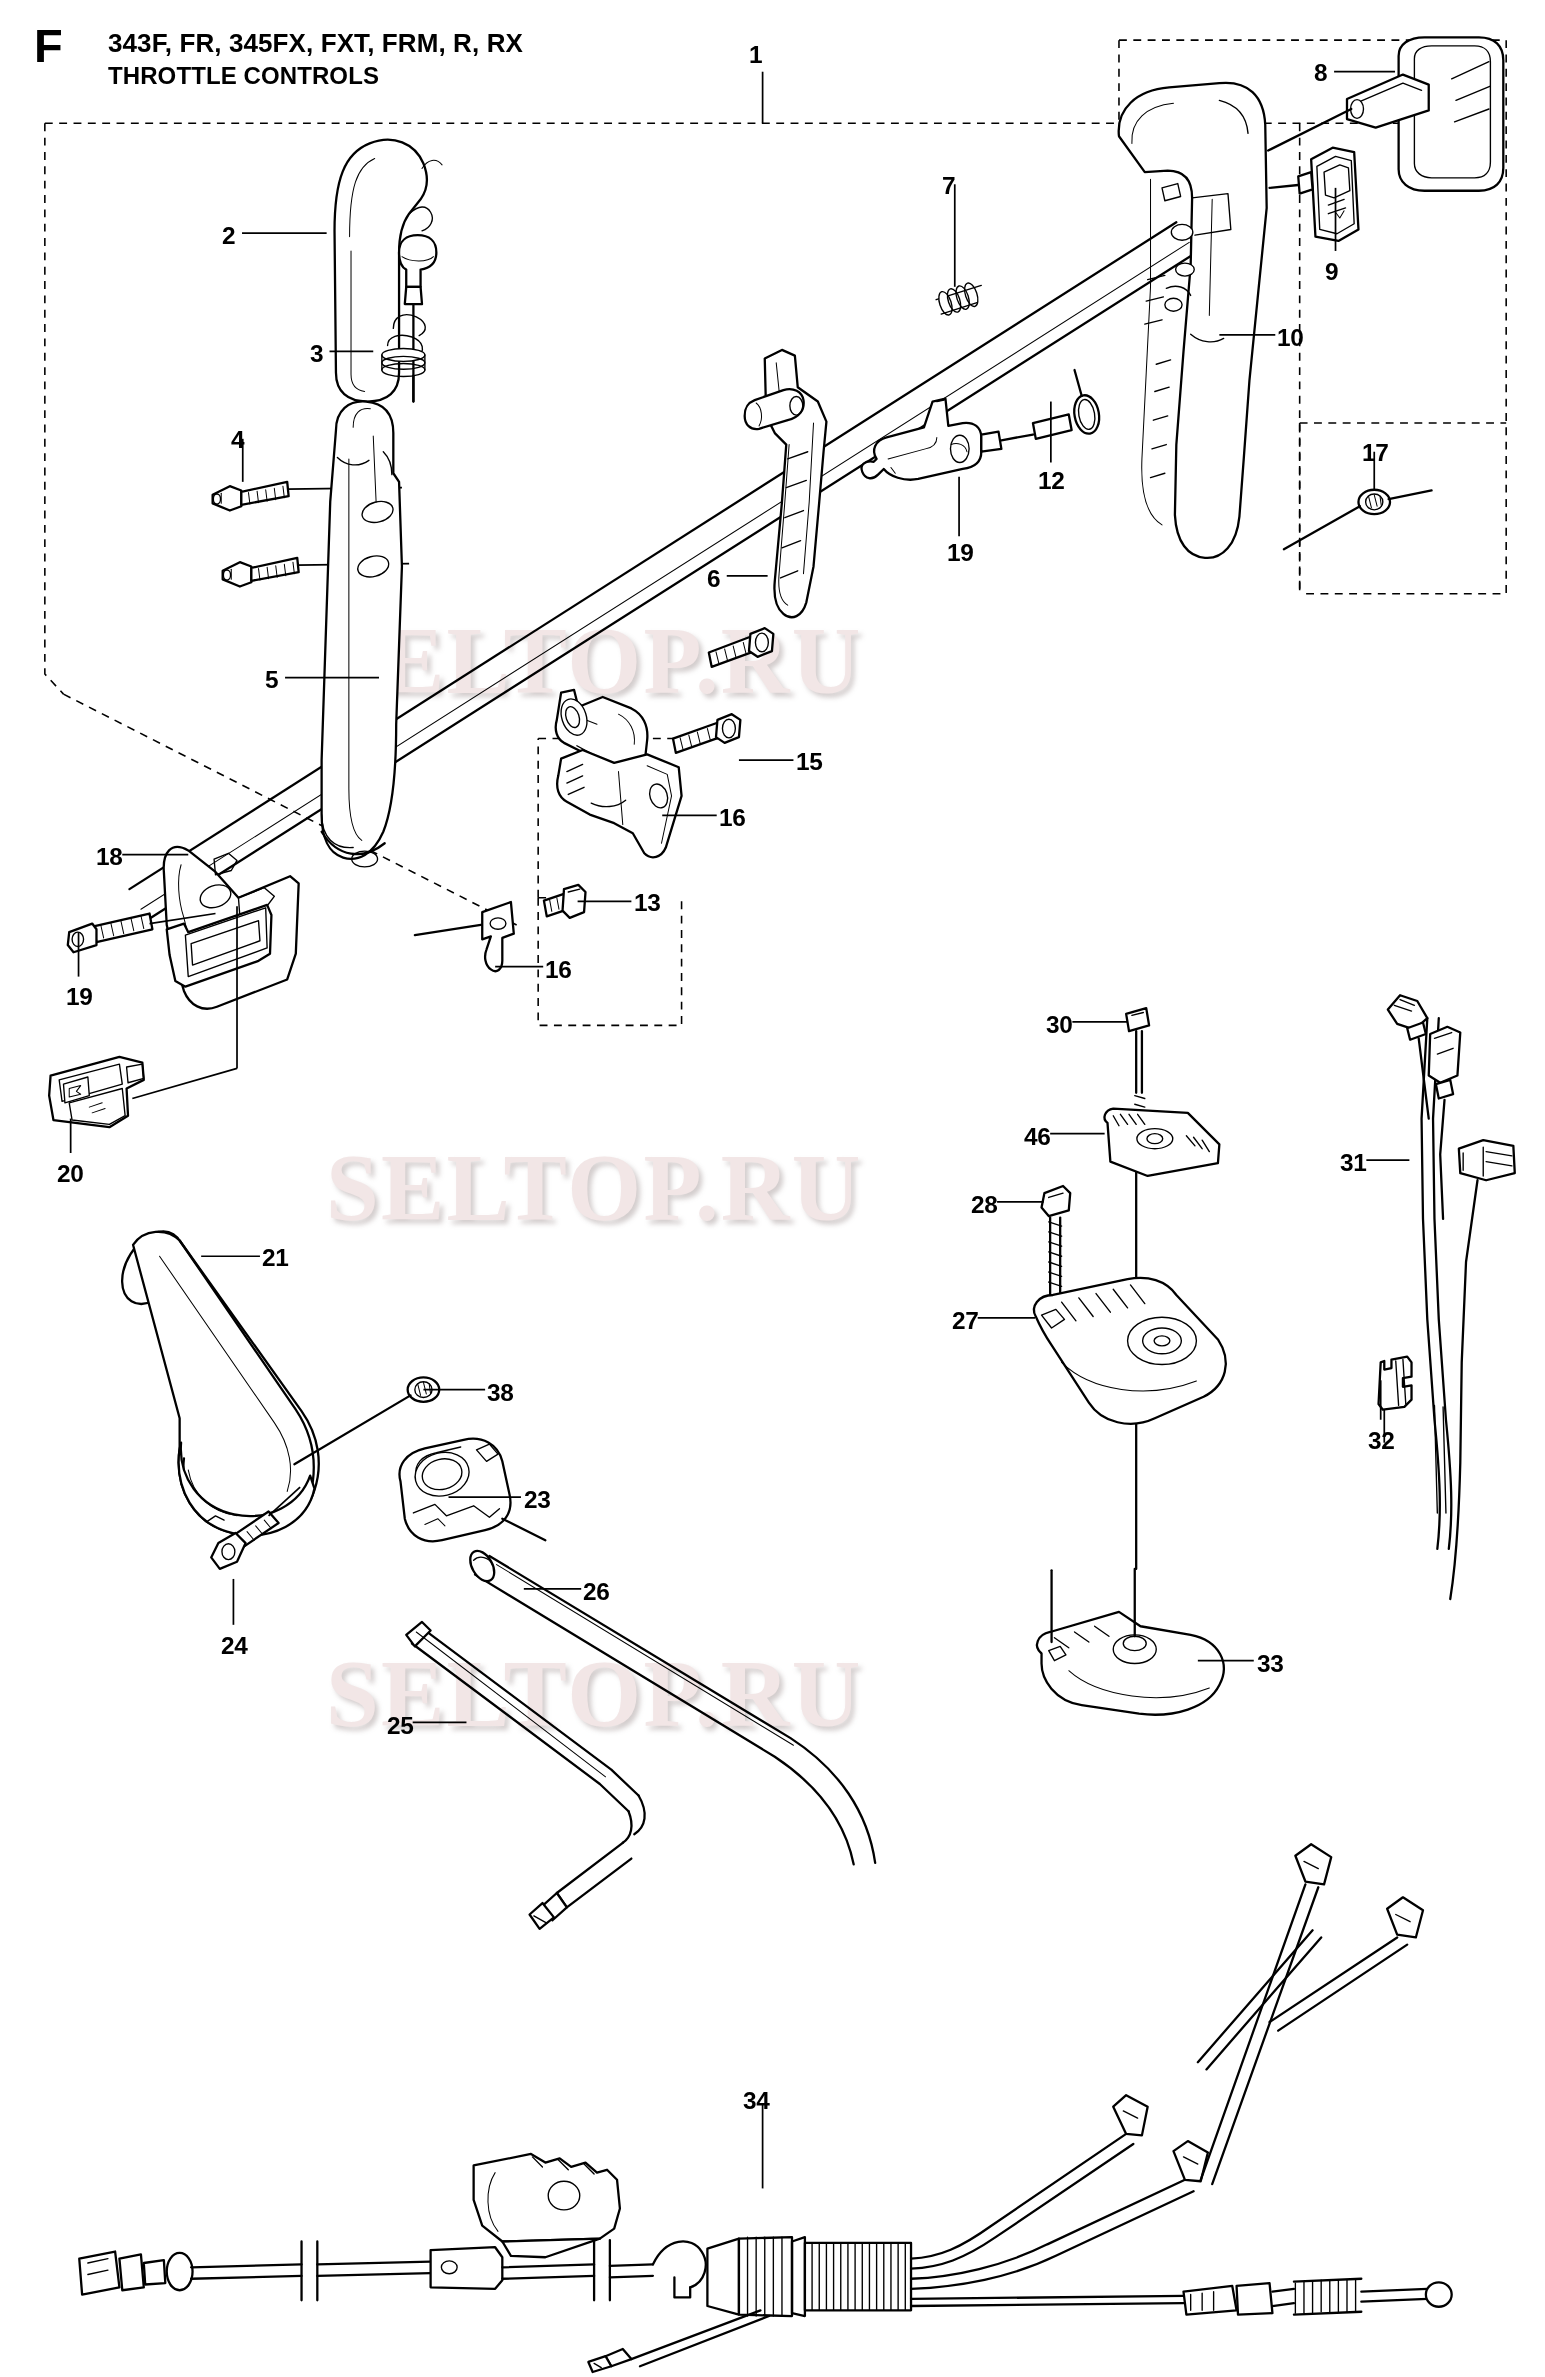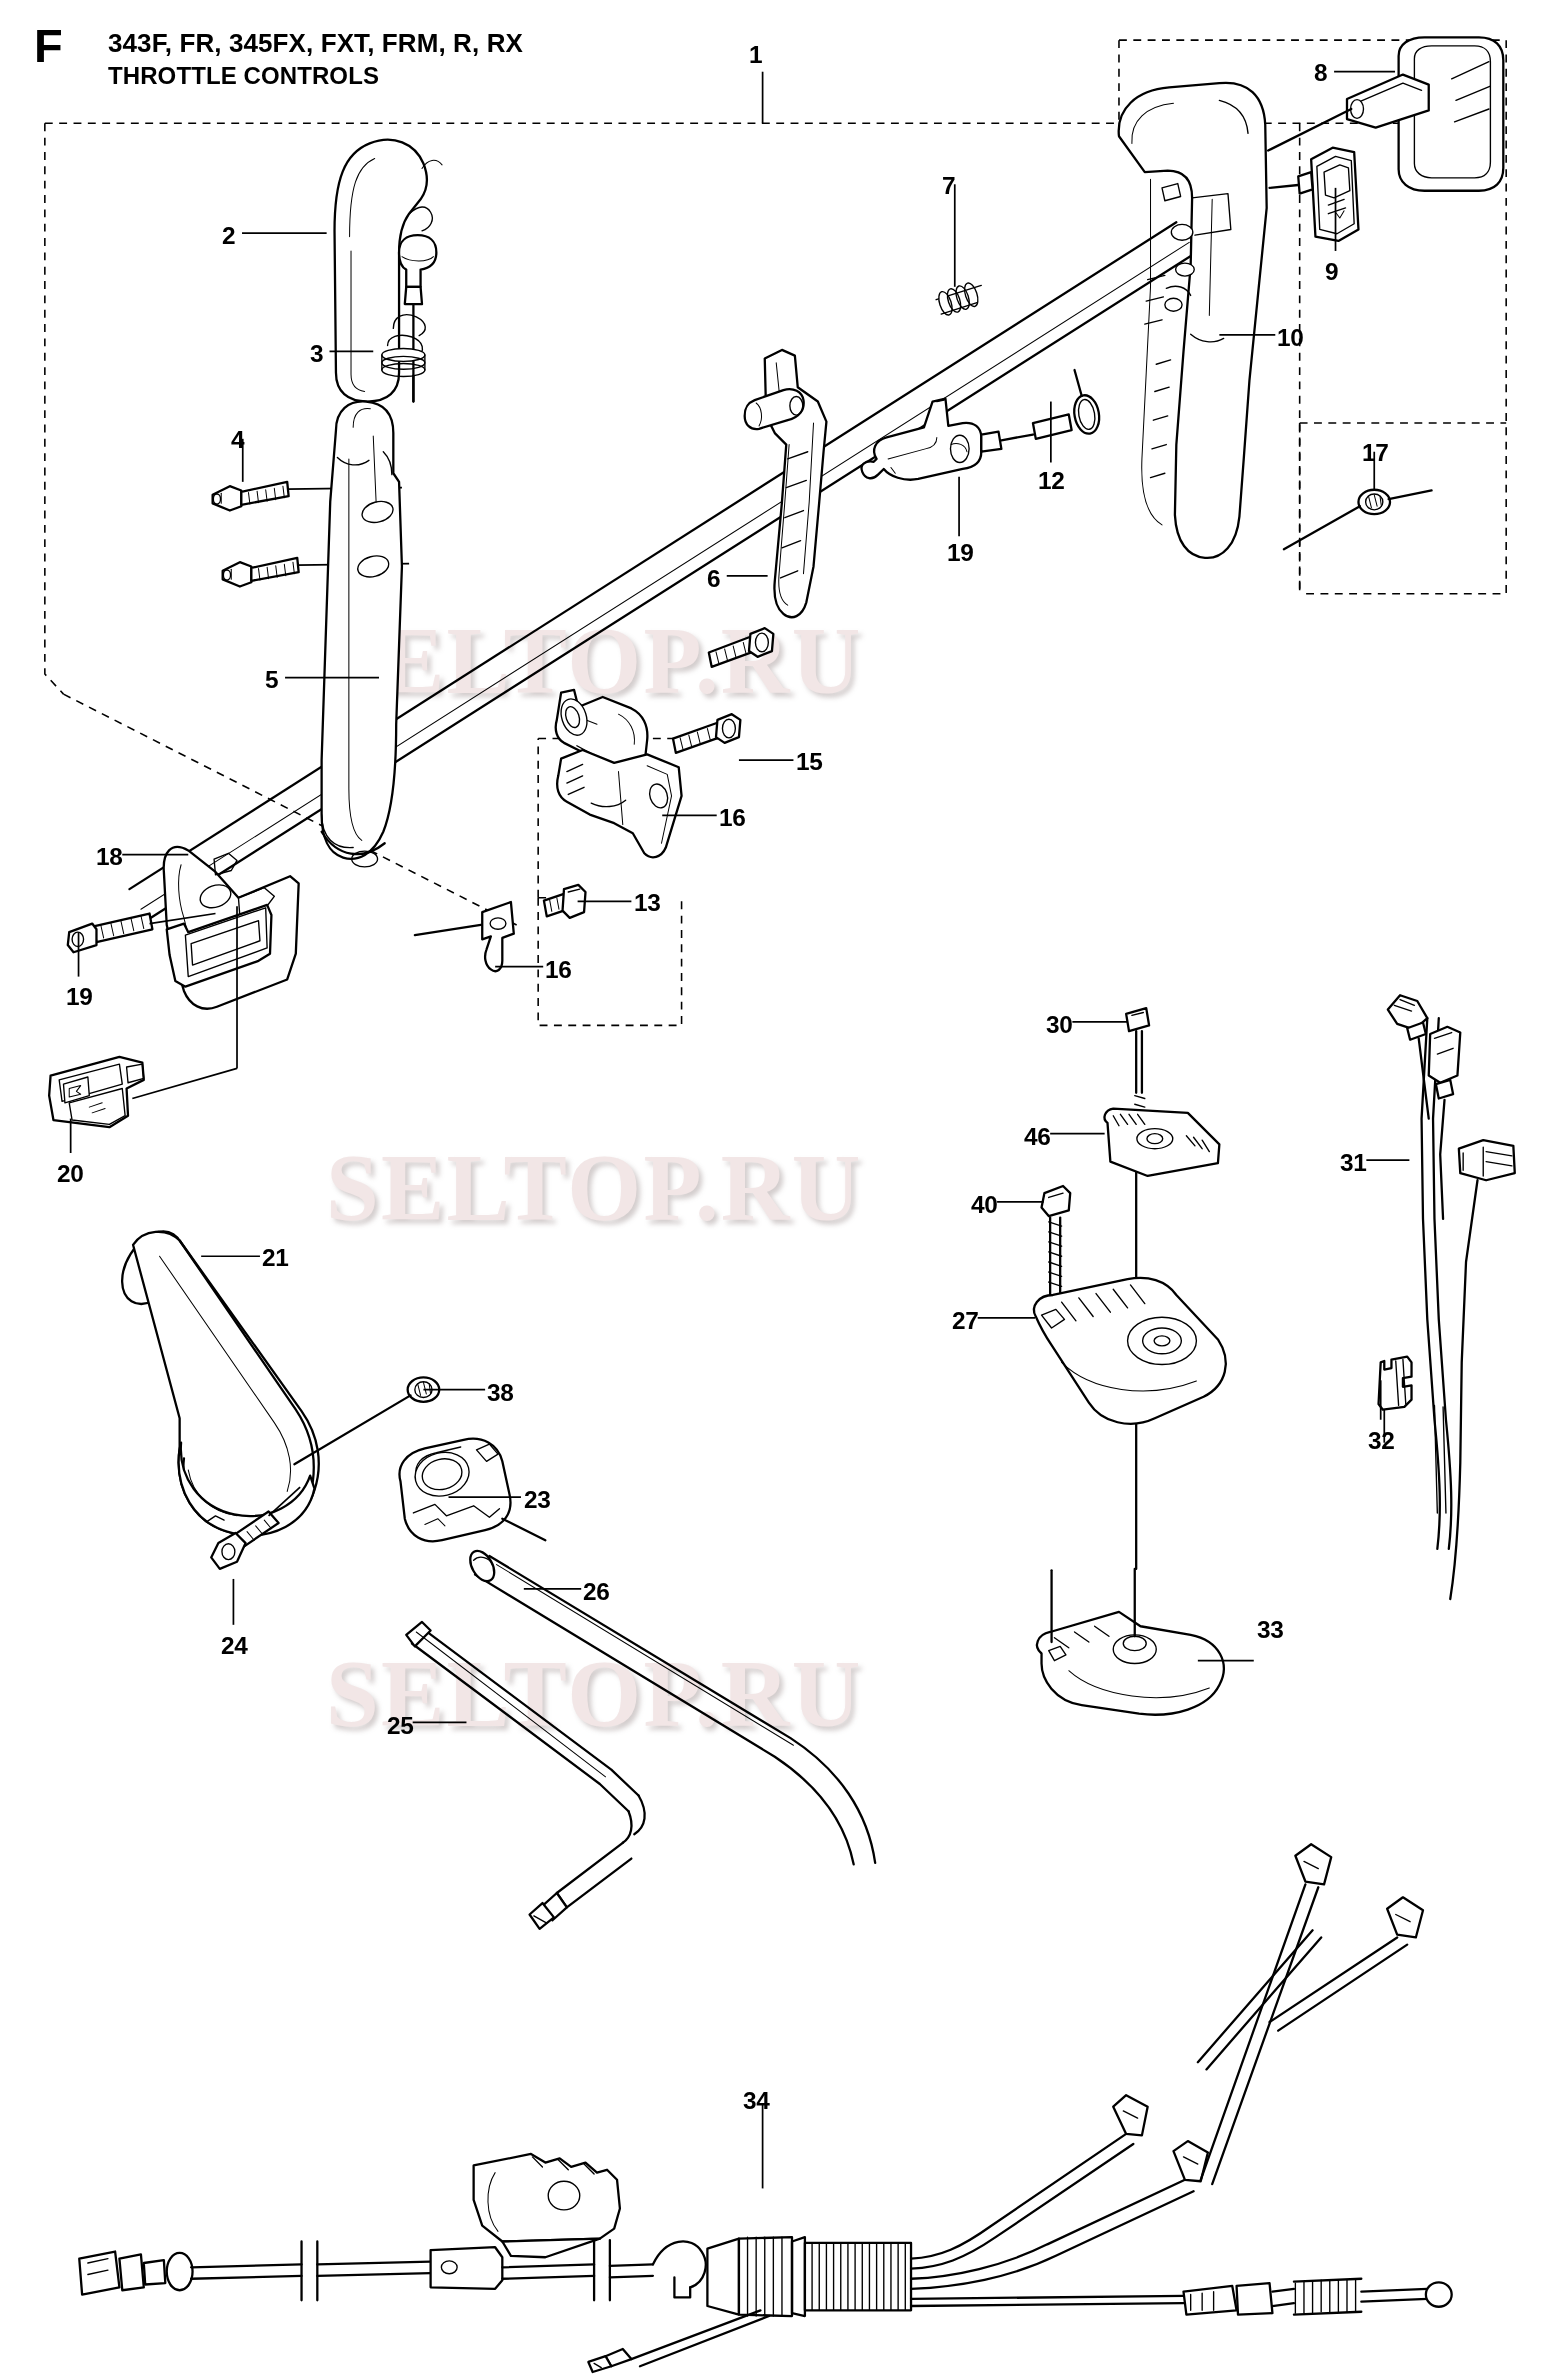--- a/index.html
+++ b/index.html
@@ -113,26 +113,26 @@
     <div class="callout" style="left: 96px; top: 845px;">18</div>
     <div class="callout" style="left: 66px; top: 985px;">19</div>
     <div class="callout" style="left: 57px; top: 1162px;">20</div>
     <div class="callout" style="left: 262px; top: 1246px;">21</div>
     <div class="callout" style="left: 487px; top: 1381px;">38</div>
     <div class="callout" style="left: 524px; top: 1488px;">23</div>
     <div class="callout" style="left: 221px; top: 1634px;">24</div>
     <div class="callout" style="left: 387px; top: 1714px;">25</div>
     <div class="callout" style="left: 583px; top: 1580px;">26</div>
     <div class="callout" style="left: 952px; top: 1309px;">27</div>
-    <div class="callout" style="left: 971px; top: 1193px;">40</div>
+    <div class="callout" style="left: 971px; top: 1193px;">28</div>
     <div class="callout" style="left: 1024px; top: 1125px;">46</div>
     <div class="callout" style="left: 1046px; top: 1013px;">30</div>
     <div class="callout" style="left: 1340px; top: 1151px;">31</div>
     <div class="callout" style="left: 1368px; top: 1429px;">32</div>
-    <div class="callout" style="left: 1257px; top: 1618px;">33</div>
+    <div class="callout" style="left: 1257px; top: 1652px;">33</div>
     <div class="callout" style="left: 743px; top: 2089px;">34</div>
   </div>
 
 <svg id="art" viewBox="0 0 2155 3315">
 
   <g>
     <path class="dash" d="M62,172 L1063,172 L2100,172"></path>
     <path class="dash" d="M62,172 L62,940 L88,968"></path>
     <path class="dash" d="M88,968 L720,1290"></path>
     <path class="dash" d="M1812,172 L1812,828"></path>

